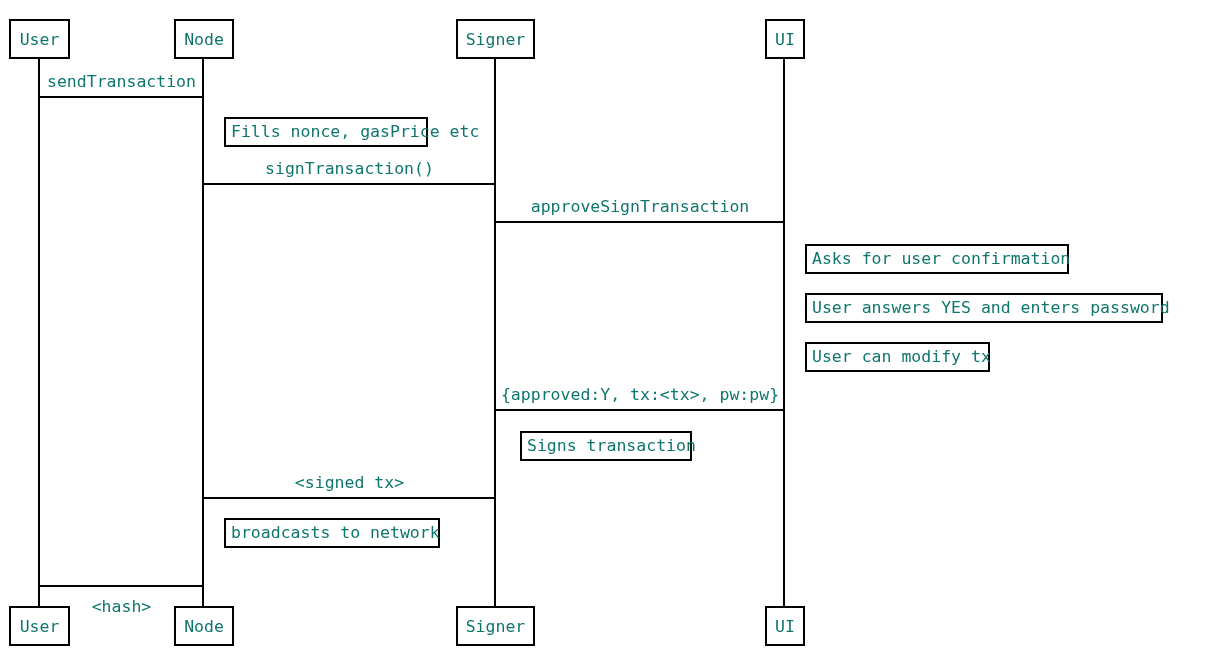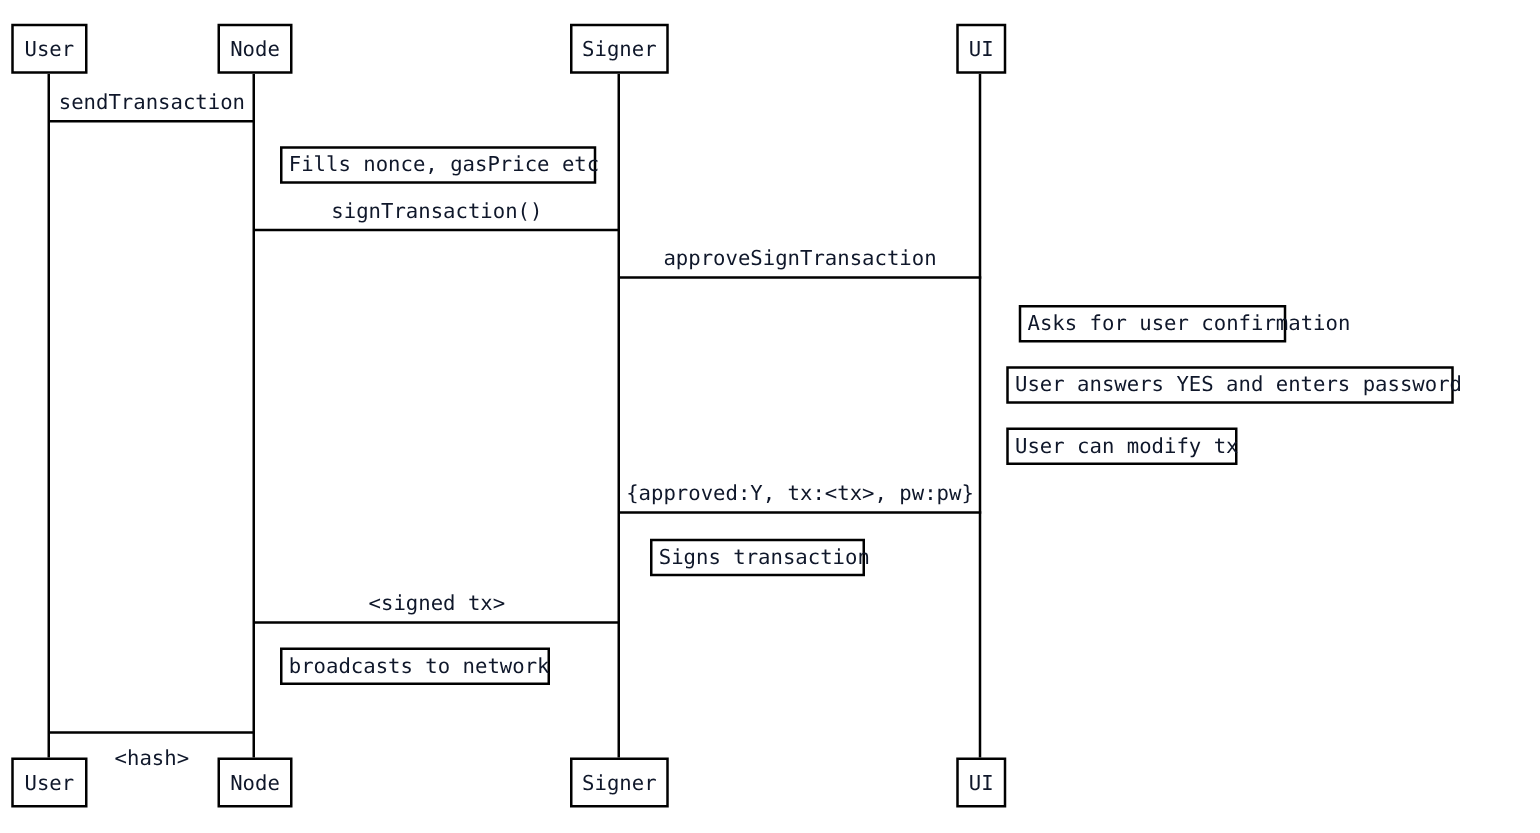--- a/index.html
+++ b/index.html
@@ -3,21 +3,21 @@
 <meta charset="utf-8">
 <style>
   html, body { margin: 0; padding: 0; background: #ffffff; }
   .diagram {
     position: relative;
     width: 1232px;
     height: 666px;
     background: #ffffff;
     font-family: "DejaVu Sans Mono", "Liberation Mono", monospace;
     font-size: 16.5px;
-    color: #0f172a;
+    color: #0f766e;
     overflow: hidden;
     border-radius: 26px;
   }
   .actor-box {
     position: absolute;
     height: 40px;
     border: 2px solid #000000;
     box-sizing: border-box;
     background: #ffffff;
     display: flex;
@@ -91,29 +91,29 @@
   <div class="actor-box" style="left:456px; top:606px; width:79px;">
     <span>Signer</span>
   </div>
   <div class="actor-box" style="left:765px; top:606px; width:40px;">
     <span>UI</span>
   </div>
 
   <div class="msg-label" style="left:39px; top:70px; width:165px;">sendTransaction</div>
   <div class="msg-line" style="left:39px; top:96px; width:165px;"></div>
 
-  <div class="note" style="left:224px; top:117px; width:253px;">Fills nonce, gasPrice etc</div>
+  <div class="note" style="left:224px; top:117px; width:204px;">Fills nonce, gasPrice etc</div>
 
   <div class="msg-label" style="left:203px; top:157px; width:293px;">signTransaction()</div>
   <div class="msg-line" style="left:203px; top:183px; width:293px;"></div>
 
   <div class="msg-label" style="left:495px; top:195px; width:290px;">approveSignTransaction</div>
   <div class="msg-line" style="left:495px; top:221px; width:290px;"></div>
 
-  <div class="note" style="left:805px; top:244px; width:214px;margin-left:10px;">Asks for user confirmation</div>
+  <div class="note" style="left:805px; top:244px; width:264px;">Asks for user confirmation</div>
   <div class="note" style="left:805px; top:293px; width:358px;">User answers YES and enters password</div>
   <div class="note" style="left:805px; top:342px; width:185px;">User can modify tx</div>
 
   <div class="msg-label" style="left:495px; top:383px; width:290px;">{approved:Y, tx:&lt;tx&gt;, pw:pw}</div>
   <div class="msg-line" style="left:495px; top:409px; width:290px;"></div>
 
   <div class="note" style="left:520px; top:431px; width:172px;">Signs transaction</div>
 
   <div class="msg-label" style="left:203px; top:471px; width:293px;">&lt;signed tx&gt;</div>
   <div class="msg-line" style="left:203px; top:497px; width:293px;"></div>

